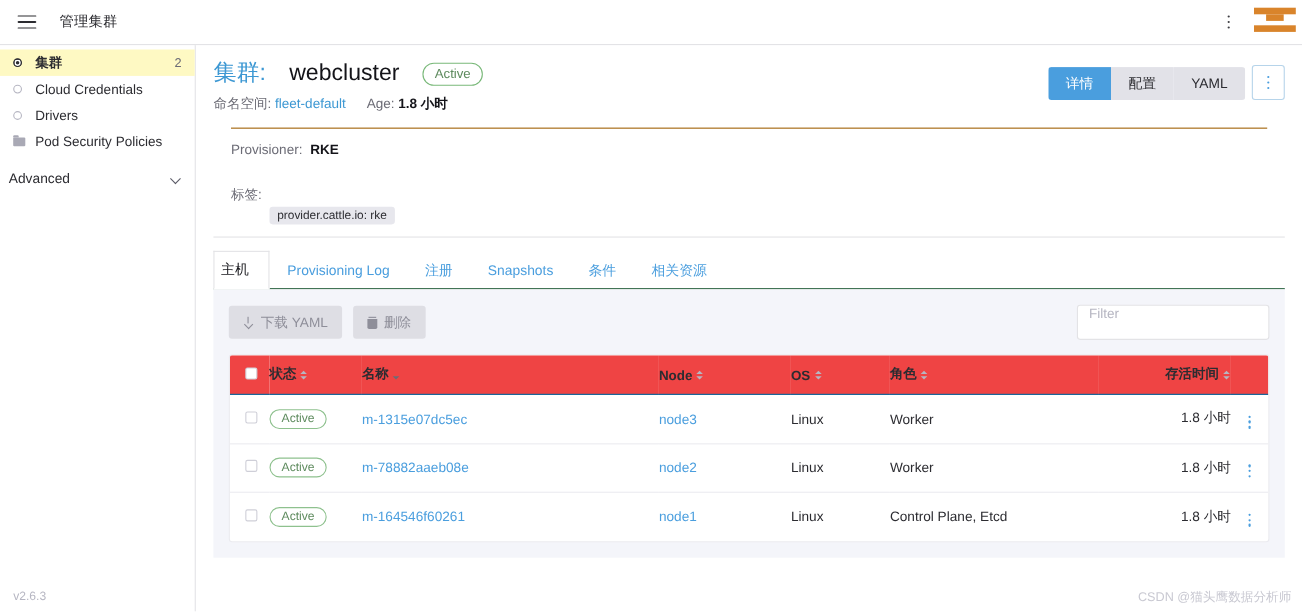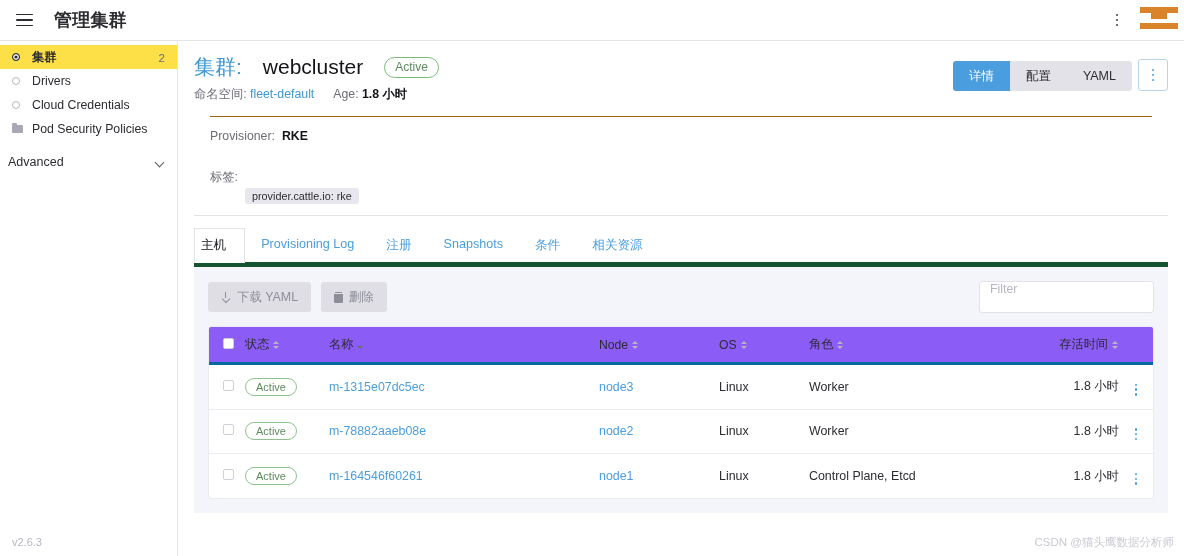--- a/index.html
+++ b/index.html
@@ -28,24 +28,23 @@
   }
   .hamburger {
     width: 26px; height: 26px;
     display: flex; flex-direction: column; justify-content: center; align-items: center;
     gap: 4px;
     cursor: pointer;
   }
   .hamburger span { display: block; width: 17px; height: 1.6px; background: #2c2c31; border-radius: 1px; }
   .top-title {
     margin-left: 17px;
-    font-size: 18px;
+    font-size: 13px;
     color: #2c2c31;
     letter-spacing: .2px;
-    font-weight: bold;
   }
   .topbar-right { margin-left: auto; display: flex; align-items: center; height: 100%; }
   .kebab-top {
     width: 34px; height: 41px; display: flex; flex-direction: column;
     align-items: center; justify-content: center; gap: 2.6px; cursor: pointer;
   }
   .kebab-top i { width: 2.6px; height: 2.6px; border-radius: 50%; background: #3d3d42; display:block; }
   .logo {
     width: 38px; height: 27px; margin-left: 6px; margin-right: 6px;
     position: relative; display: block; cursor: pointer;
@@ -68,21 +67,21 @@
   }
   .nav-item {
     display: flex; align-items: center;
     height: 24px;
     padding: 0 12px 0 12px;
     font-size: 12.3px;
     color: #2c2c31;
     cursor: pointer;
     white-space: nowrap;
   }
-  .nav-item.active { background: #fde047; font-weight: 600; }
+  .nav-item.active { background: #fef9c3; font-weight: 600; }
   .nav-item .ico {
     width: 14px; min-width: 14px; margin-right: 6px;
     display: inline-flex; align-items: center; justify-content: flex-start;
   }
   .dot-ring {
     width: 8px; height: 8px; border-radius: 50%;
     border: 1.6px solid #6c6c76; background: #fff;
     display: inline-block;
   }
   .dot-ring.filled { background: #2c2c31; border-color: #2c2c31; box-shadow: inset 0 0 0 1.4px #fff; }
@@ -178,22 +177,22 @@
     display: inline-flex; align-items: center;
     background: #e7e7ed; border-radius: 3px;
     padding: 2px 7px; font-size: 10.8px; color: #2c2c31; margin-top: 38px;
   }
 
   .hr-full { border-top: 1px solid #e3e3e6; margin: 11px 0 0 0; }
 
   
   .tabs-wrap { padding: 0 16px; }
   .tabs {
-    display: flex; align-items: flex-start;
-    border-bottom: 5px solid #14532d;
+    display: flex; align-items: center;
+    border-bottom: 1px solid #14532d;
     margin-top: 11px;
   }
   .tab {
     padding: 8px 15px 8px 15px;
     font-size: 12.6px;
     color: #4a9ede;
     cursor: pointer;
     border: 1px solid transparent;
     border-bottom: none;
     position: relative;
@@ -258,27 +257,27 @@
   
   .table-card {
     margin-top: 13px;
     background: #fff;
     border: 1px solid #ebebf0;
     border-radius: 3px;
     overflow: hidden;
   }
   table { width: 100%; border-collapse: collapse; }
   thead th {
-    background: #8b5cf6;
+    background: #ef4444;
     text-align: left;
     font-size: 12.2px;
-    font-weight: 400;
+    font-weight: 700;
     color: #2c2c31;
     padding: 9px 0;
-    border-bottom: 3px solid #0369a1;
+    border-bottom: 1px solid #0369a1;
     white-space: nowrap;
   }
   thead th .hd { display: inline-flex; align-items: center; gap: 4px; cursor: pointer; }
   .sort-ico { display:inline-block; width: 7px; height: 10px; position: relative; }
   .sort-ico:before {
     content:''; position:absolute; left:0; top:1px; width:0;height:0;
     border-left:3.3px solid transparent;border-right:3.3px solid transparent;border-bottom:3.4px solid #b6b6c2;
   }
   .sort-ico:after {
     content:''; position:absolute; left:0; bottom:1px; width:0;height:0;
@@ -359,28 +358,28 @@
             <span class="dot-ring filled"></span>
           </span>
         <span class="lbl">集群</span>
         <span class="count">2</span>
       </div>
 
       <div class="nav-item">
         <span class="ico">
             <span class="dot-ring light"></span>
           </span>
-        <span class="lbl">Drivers</span>
+        <span class="lbl">Cloud Credentials</span>
       </div>
 
       <div class="nav-item">
         <span class="ico">
             <span class="dot-ring light"></span>
           </span>
-        <span class="lbl">Cloud Credentials</span>
+        <span class="lbl">Drivers</span>
       </div>
 
       <div class="nav-item">
         <span class="ico">
             <span class="folder"></span>
           </span>
         <span class="lbl">Pod Security Policies</span>
       </div>
 
 

